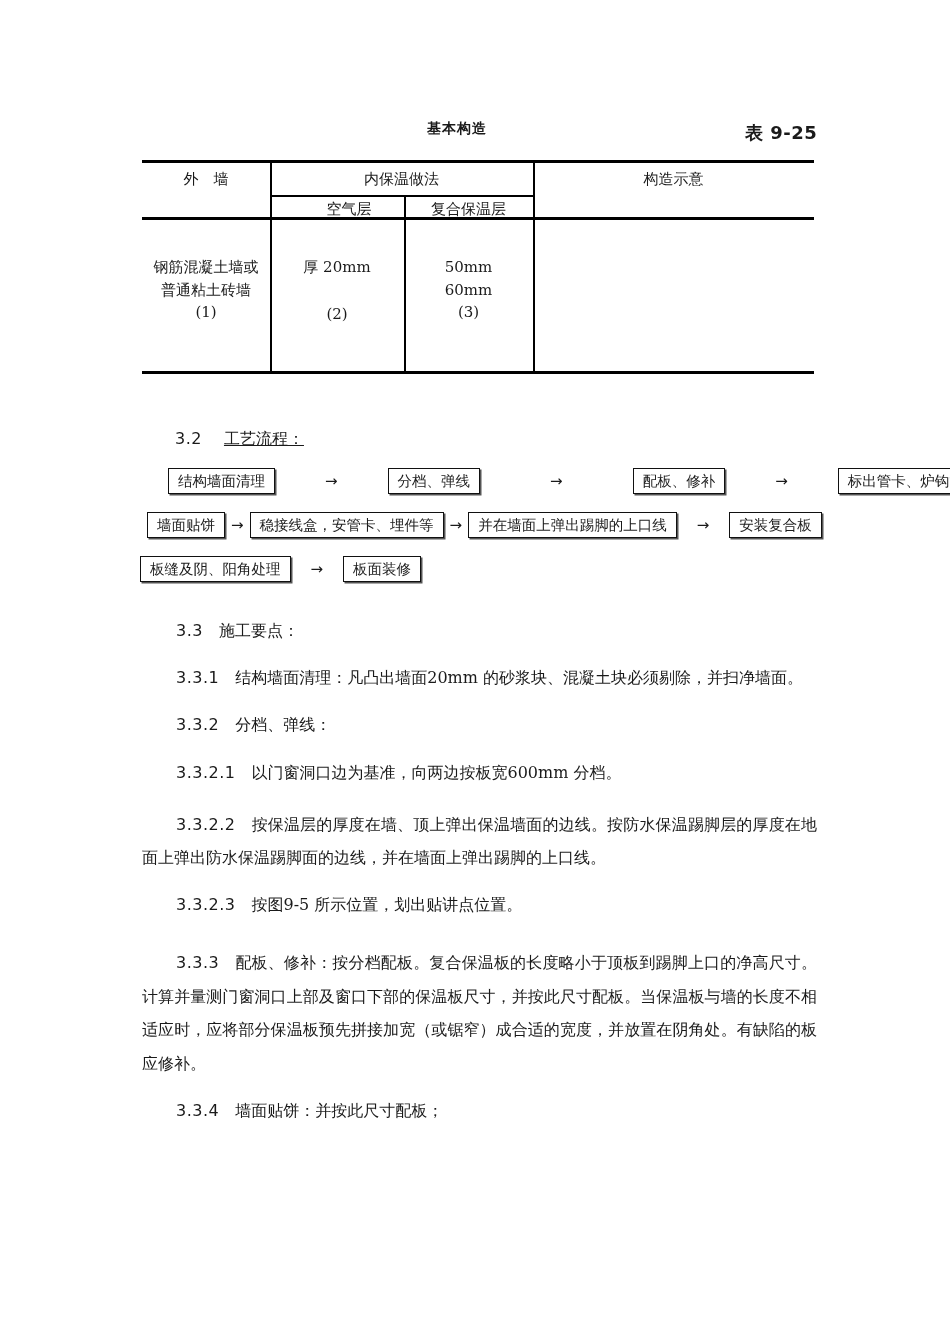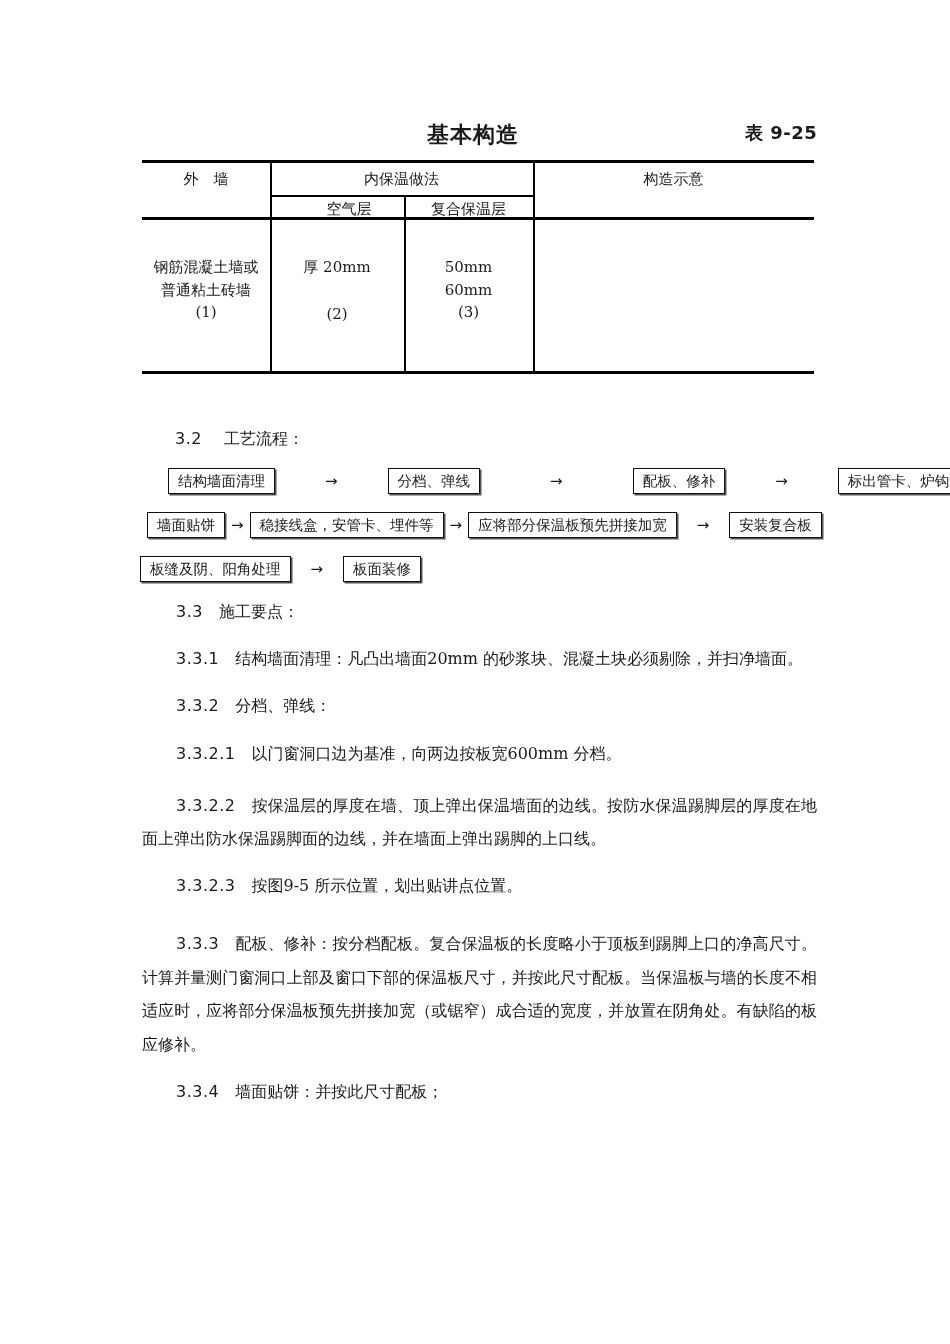--- a/index.html
+++ b/index.html
@@ -28,21 +28,21 @@
     position: absolute;
     left: 142px;
     top: 120px;
     width: 672px;
     height: 28px;
   }
   .table-title {
     position: absolute;
     left: 285px;
     top: 0;
-    font-size: 22px;
+    font-size: 14px;
     font-weight: bold;
     font-family: "DejaVu Sans", "Liberation Sans", sans-serif;
     letter-spacing: 1px;
     white-space: nowrap;
   }
   .table-number {
     position: absolute;
     left: 555px;
     top: 1px;
     font-size: 18px;
@@ -114,21 +114,21 @@
     position: absolute;
     left: 175px;
     top: 429px;
     font-size: 16px;
     white-space: nowrap;
   }
   .sec32 .num {
     font-family: "DejaVu Sans", "Liberation Sans", sans-serif;
     letter-spacing: 0.5px;
   }
-  .sec32 .txt { margin-left: 22px; }
+  .sec32 .txt { margin-left: 22px; text-decoration: underline; }
 
   
   .flow {
     position: absolute;
     left: 140px;
     top: 462px;
     width: 690px;
   }
   .flow-row {
     position: absolute;
@@ -174,21 +174,21 @@
     text-align: justify;
     text-justify: inter-ideograph;
   }
   .para.indent { text-indent: 34px; }
   .para .num {
     font-family: "DejaVu Sans", "Liberation Sans", sans-serif;
     letter-spacing: 0.5px;
   }
   .para .gap { display: inline-block; width: 16px; }
   .para.tall { line-height: 2.1; margin-bottom: 18px; }
-  .m-sm { margin-bottom: 24px; }
+  .m-sm { margin-bottom: 24px; margin-top: 19px; }
   .m-lg { margin-bottom: 30px; }
 </style>
 </head>
 <body>
 
 <div class="page">
 
   <div class="title-row">
     <div class="table-title">基本构造</div>
     <div class="table-number">表 9-25</div>
@@ -244,21 +244,21 @@
       <div class="arrow">→</div>
       <div class="fbox">标出管卡、炉钩等埋件位置</div>
       <div class="arrow wide">→</div>
     </div>
 
     <div class="flow-row fr2">
       <div class="fbox">墙面贴饼</div>
       <div class="arrow">→</div>
       <div class="fbox">稳接线盒，安管卡、埋件等</div>
       <div class="arrow">→</div>
-      <div class="fbox">应将部分保温板预先拼接加宽</div>
+      <div class="fbox">并在墙面上弹出踢脚的上口线</div>
       <div class="arrow wide">→</div>
       <div class="fbox">安装复合板</div>
     </div>
 
     <div class="flow-row fr3">
       <div class="fbox">板缝及阴、阳角处理</div>
       <div class="arrow wide">→</div>
       <div class="fbox">板面装修</div>
     </div>
 

